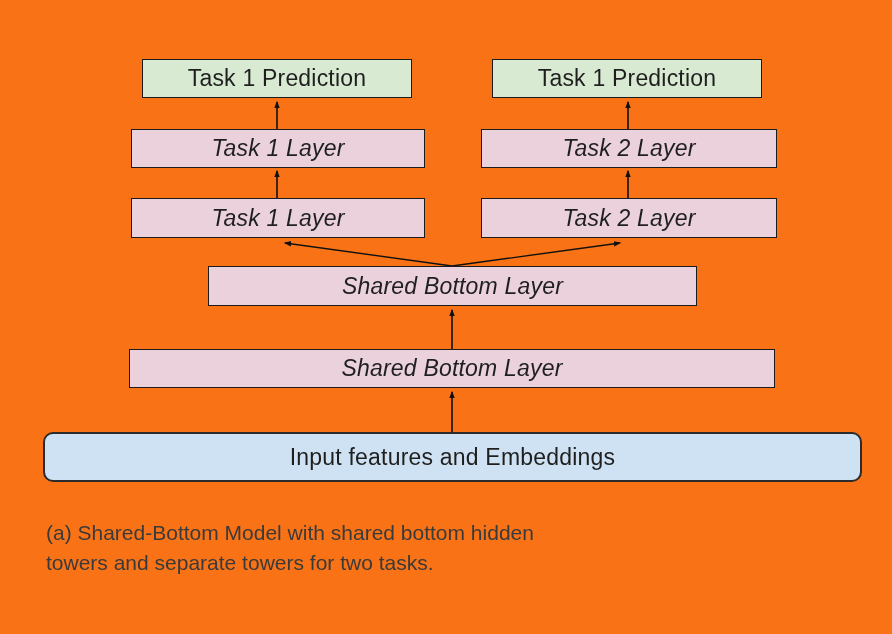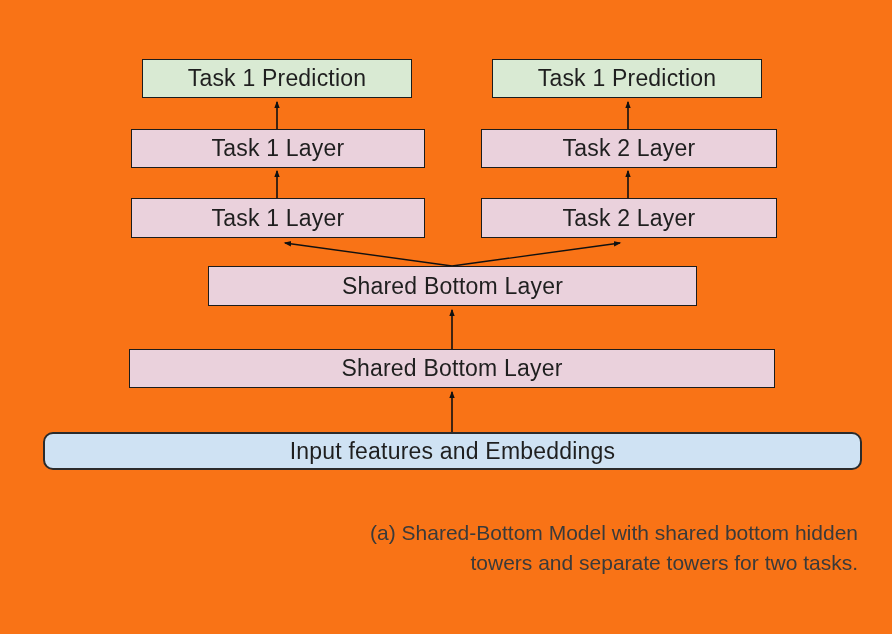--- a/index.html
+++ b/index.html
@@ -27,33 +27,33 @@
     border: 1.6px solid #1c1c1c;
     display: flex;
     align-items: center;
     justify-content: center;
     font-size: 23px;
     color: #1f1f1f;
     letter-spacing: 0.2px;
     white-space: nowrap;
   }
   .node.green { background: #d9ead3; }
-  .node.pink  { background: #ead1dc; }
+  .node.pink  { background: #ead1dc; font-style: italic; }
   .node.blue  {
     background: #cfe2f3;
     border-width: 2px;
     border-color: #2b2b2b;
     border-radius: 10px;
   }
   .caption {
     position: absolute;
     left: 46px;
     top: 518px;
     width: 812px;
-    text-align: right;
+    text-align: left;
     font-size: 21px;
     line-height: 30px;
     color: #3a3a3a;
   }
 </style>
 </head>
 <body>
 
 <div class="stage">
 
@@ -98,21 +98,21 @@
   </div>
 
   <div class="node pink" style="left:208px; top:266px; width:489px; height:40px;">
     <span>Shared Bottom Layer</span>
   </div>
 
   <div class="node pink" style="left:129px; top:349px; width:646px; height:39px;">
     <span>Shared Bottom Layer</span>
   </div>
 
-  <div class="node blue" style="left:43px; top:432px; width:819px; height:38px;text-align:right;">
+  <div class="node blue" style="left:43px; top:432px; width:819px; height:50px;text-align:right;">
     <span>Input features and Embeddings</span>
   </div>
 
   <div class="caption">
     <div>(a) Shared-Bottom Model with shared bottom hidden</div>
     <div>towers and separate towers for two tasks.</div>
   </div>
 
 </div>
 

